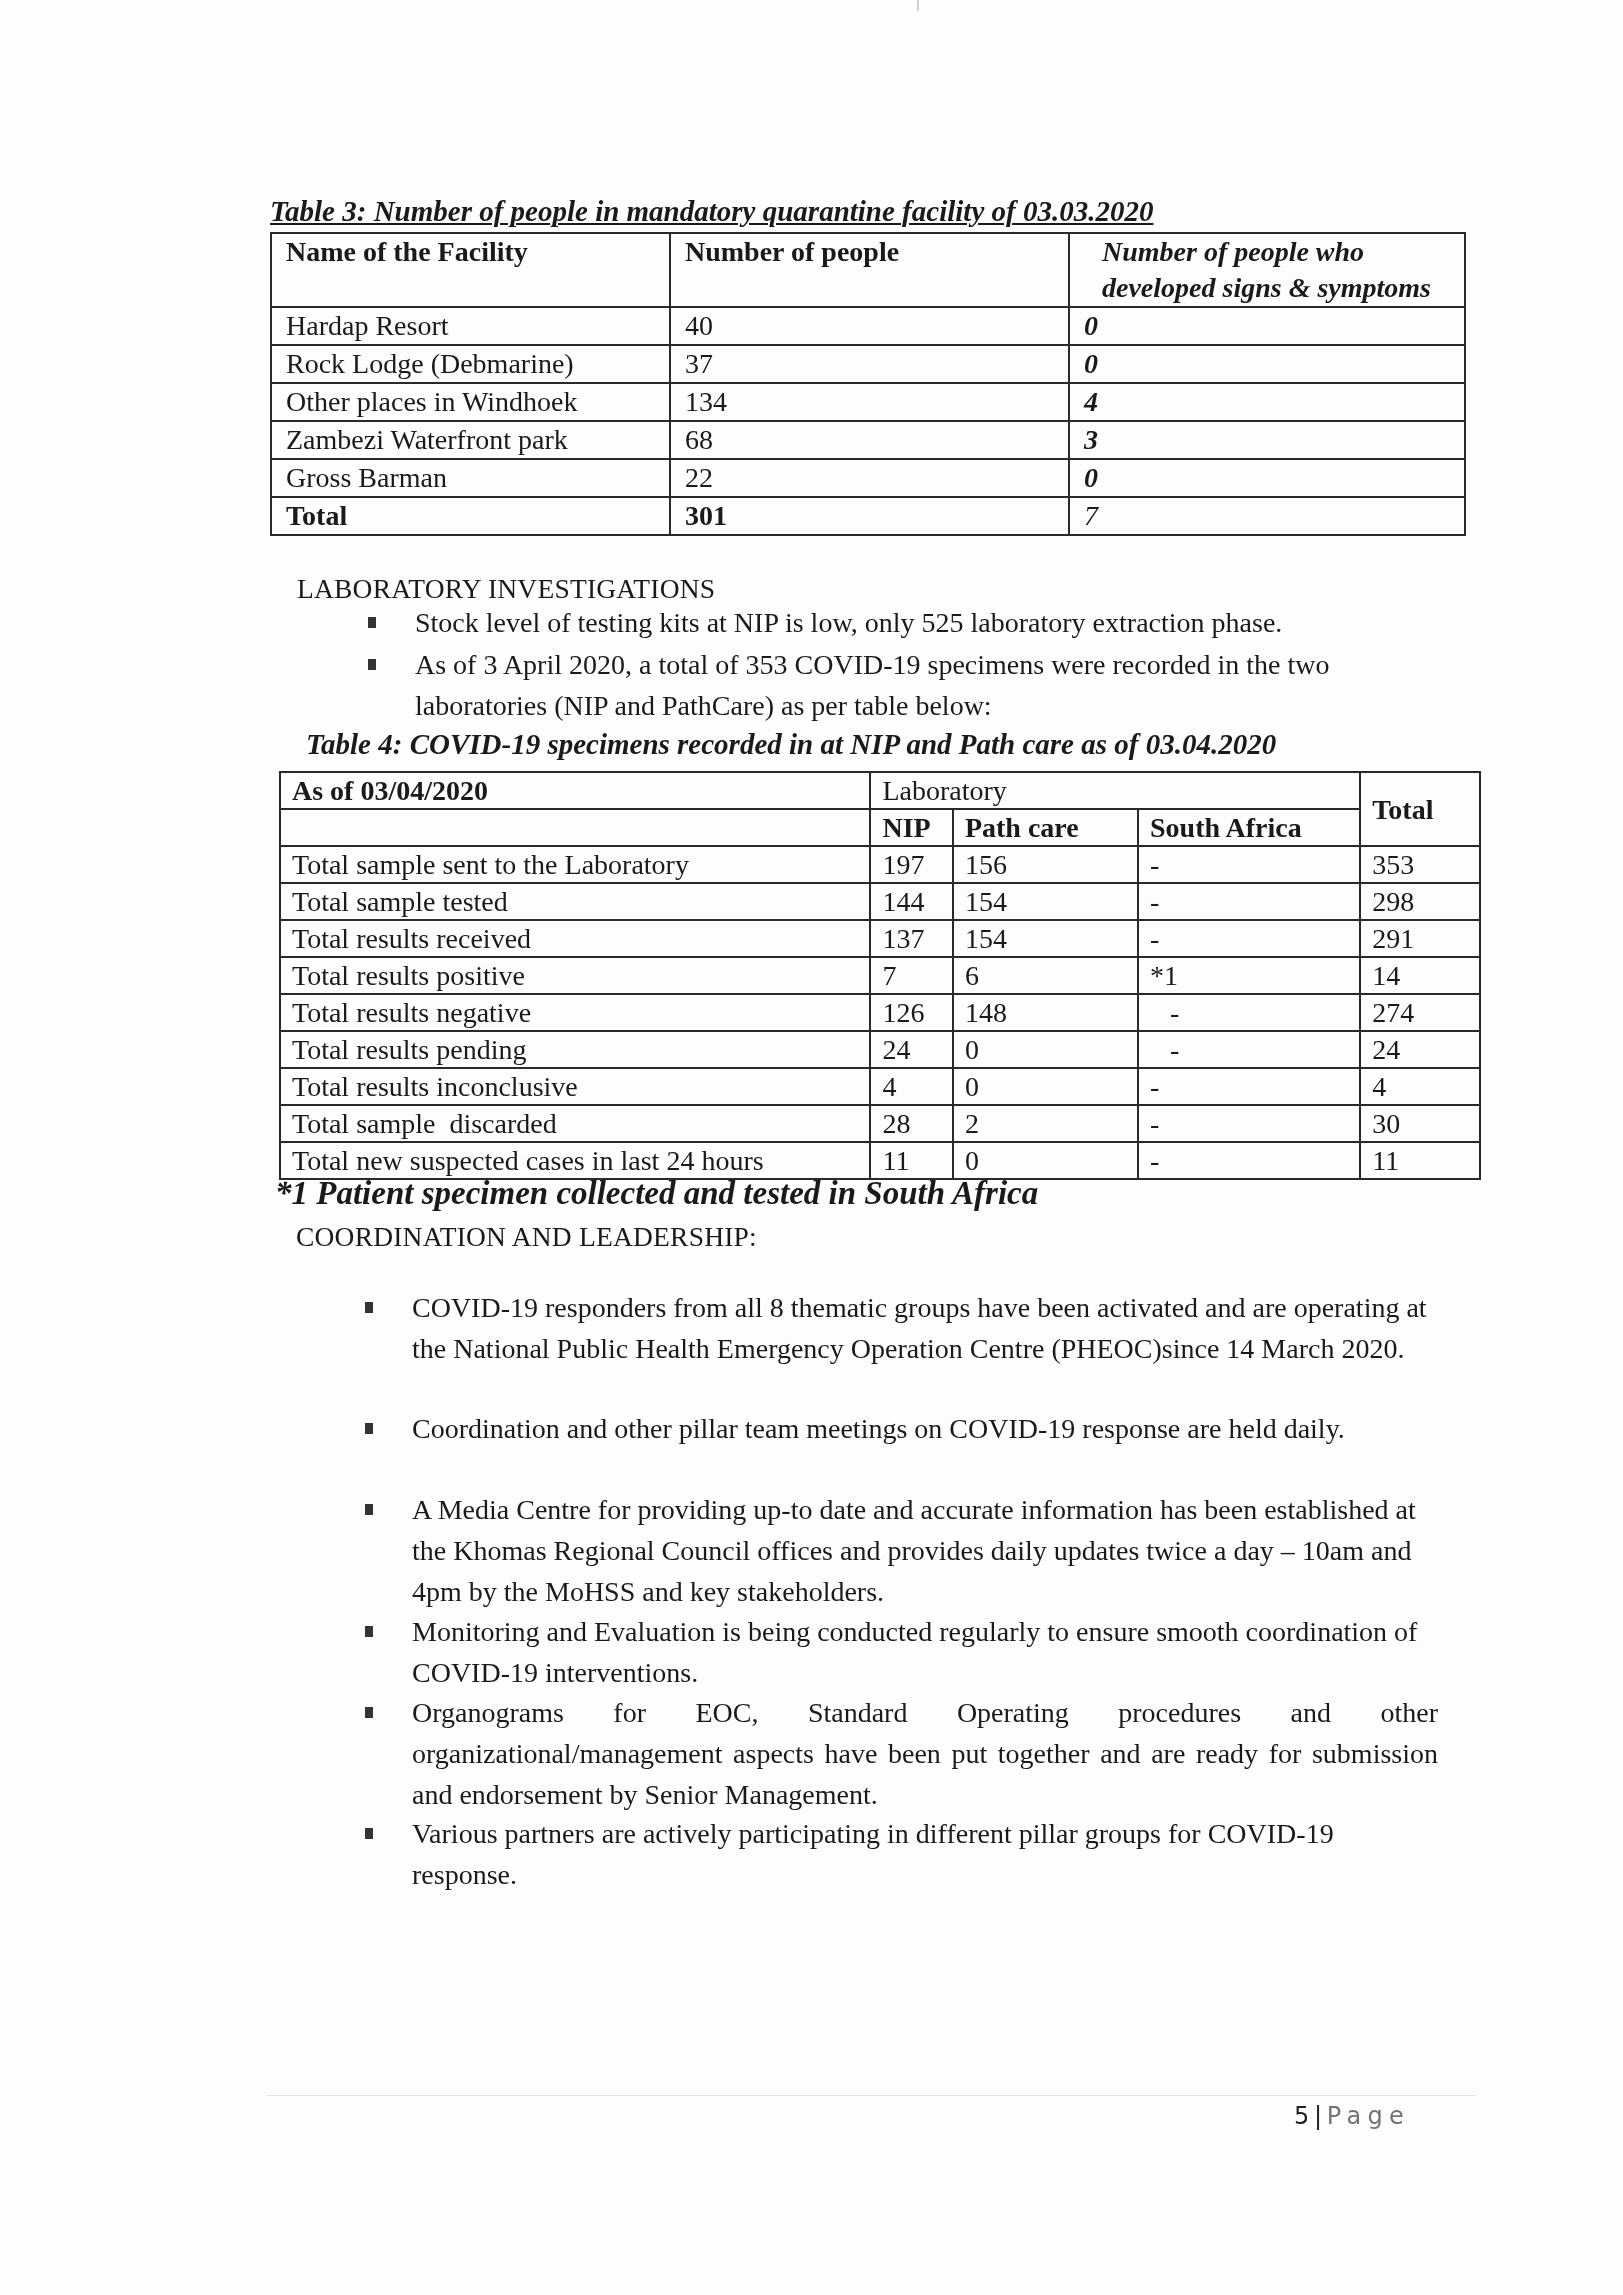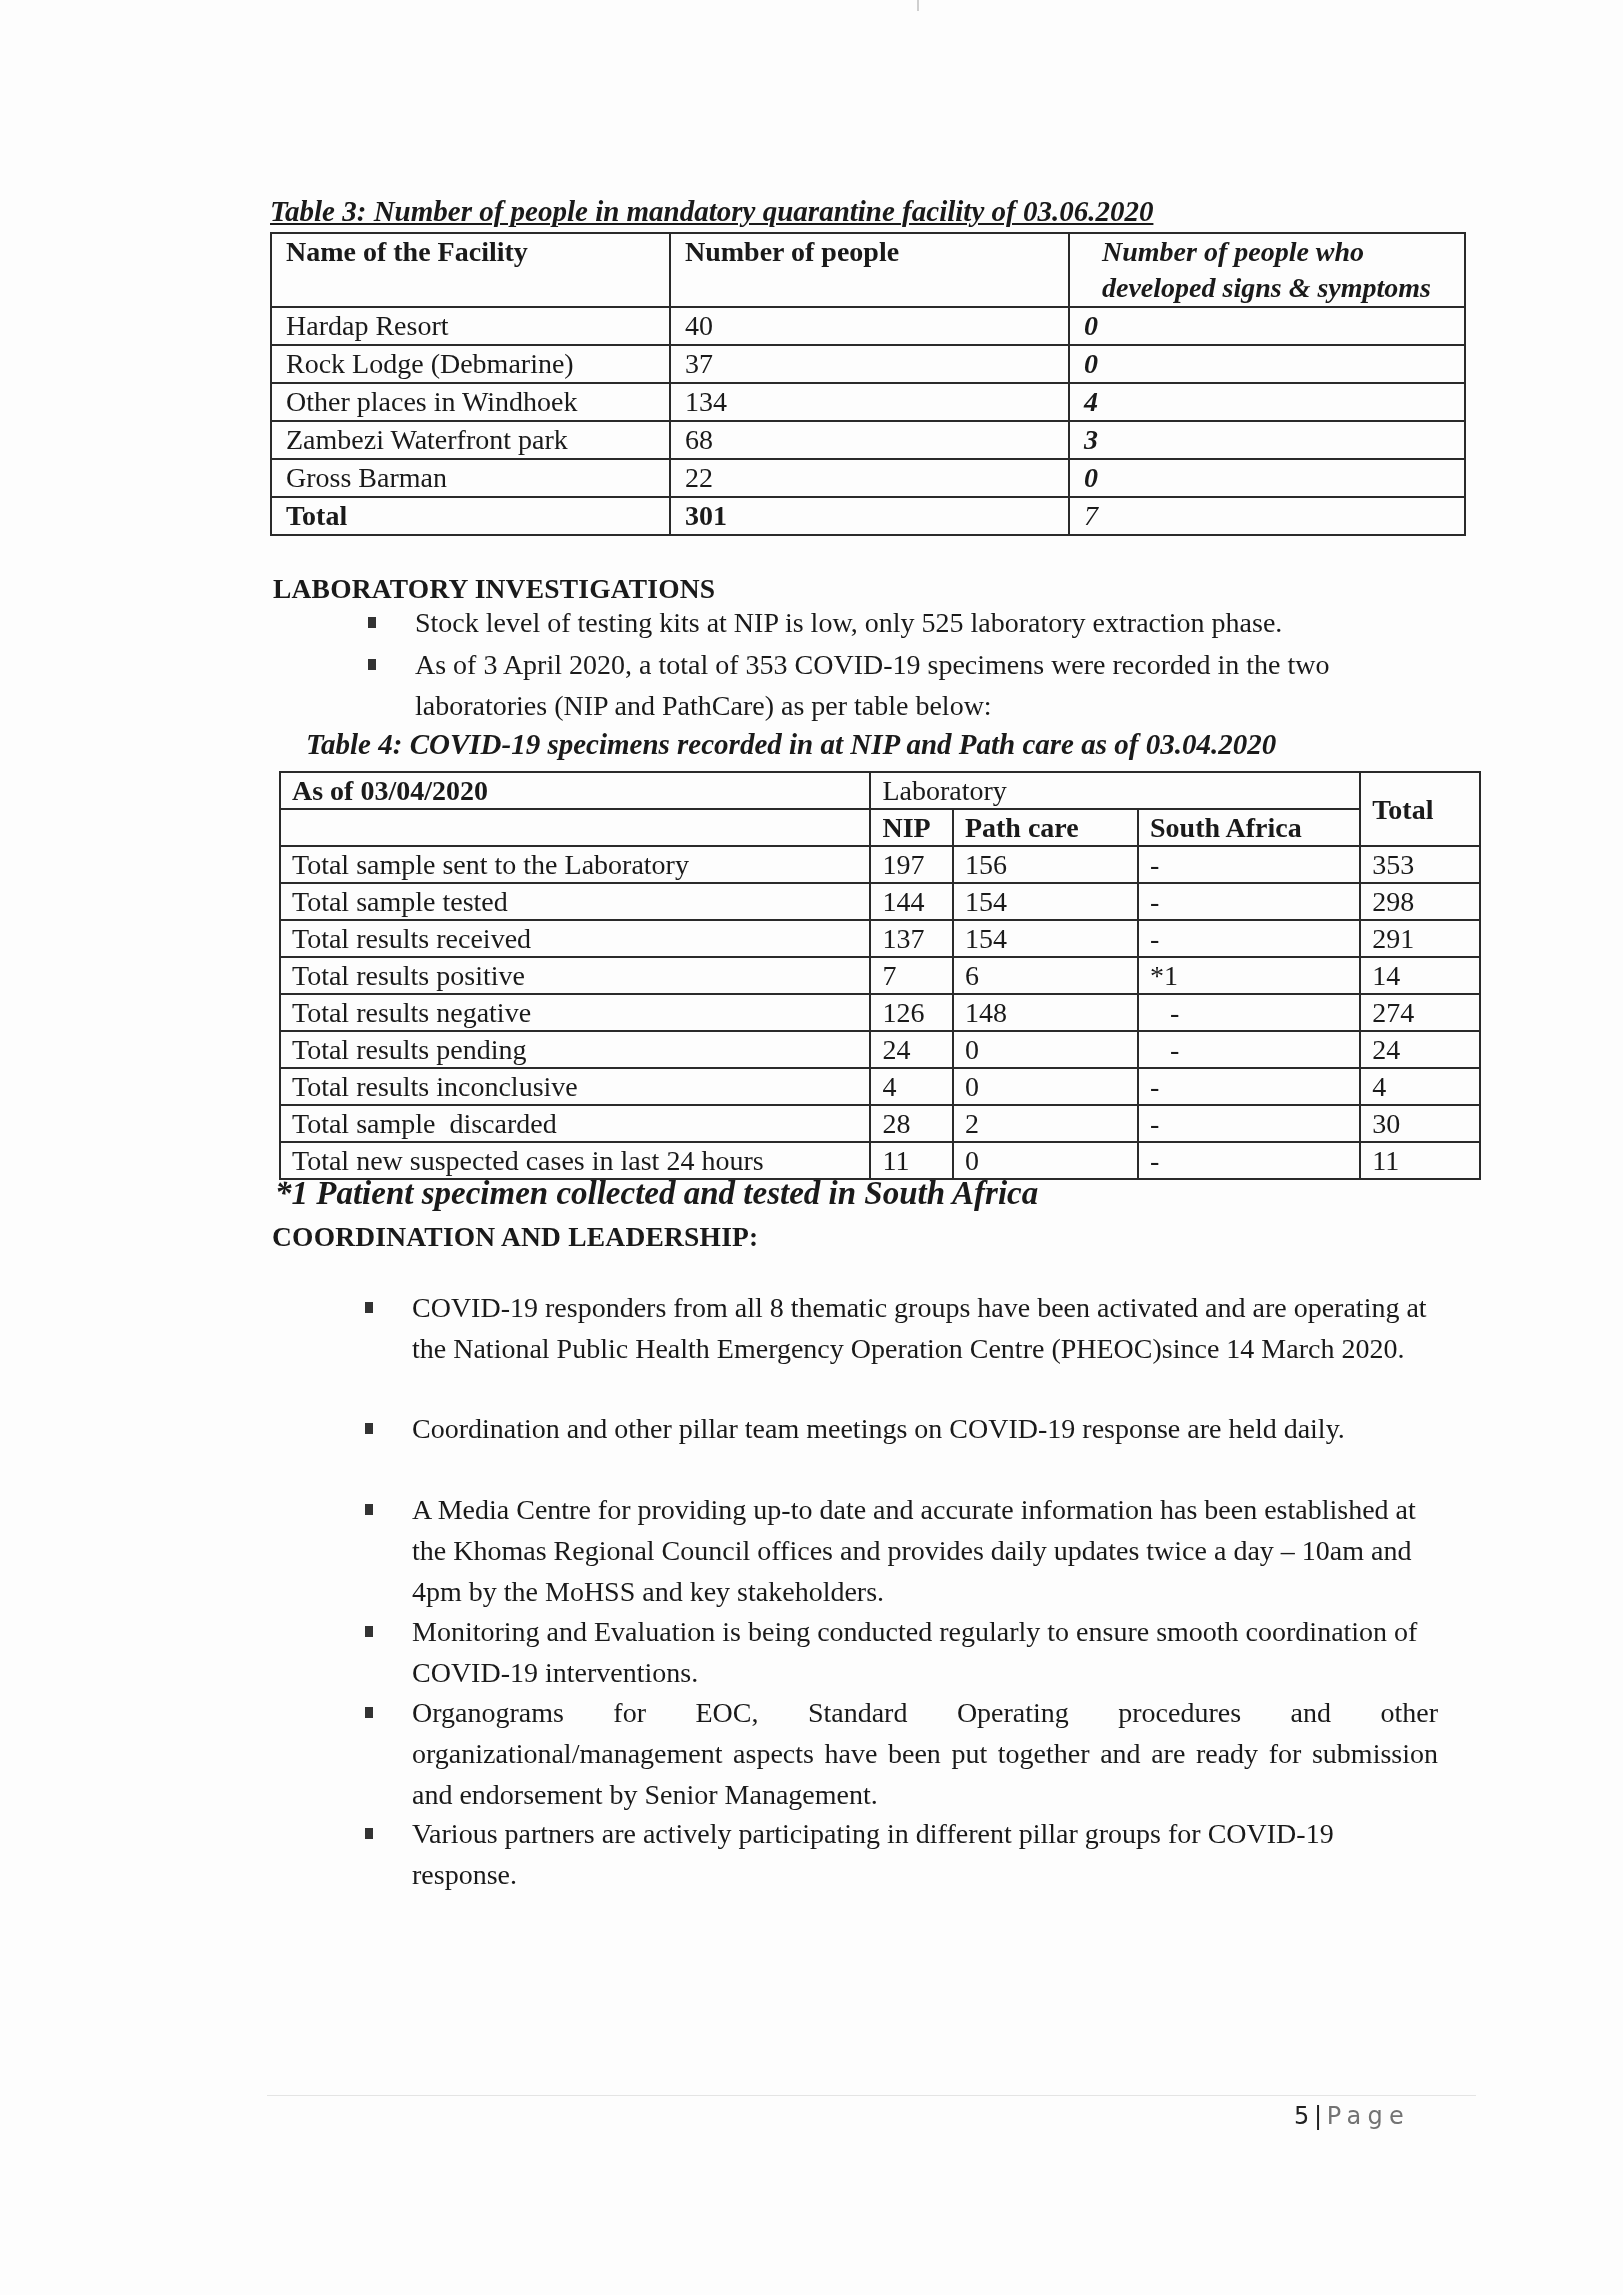--- a/index.html
+++ b/index.html
@@ -1,21 +1,21 @@
 <!DOCTYPE html>
 <html style="font-size:12.6px"><head>
 <meta charset="utf-8">
 <style>
   html, body { margin:0; padding:0; background:#ffffff; }
   body { width:1623px; height:2295px; position:relative; overflow:hidden;
          font-family:"Liberation Serif", "DejaVu Serif", serif; color:#1a1a1a; }
   .page { position:absolute; left:0; top:0; width:1623px; height:2295px; background:#fdfdfd; }
   .caption { position:absolute; font-weight:bold; font-style:italic; font-size:29px; line-height:31px; text-decoration:underline; text-decoration-thickness:1.6px; text-underline-offset:2.4px; white-space:nowrap; }
   .caption.t4 { text-decoration:none;margin-left:36px; }
-  .heading { position:absolute; font-weight:bold; font-size:27.5px; line-height:31px; white-space:nowrap; letter-spacing:0.2px; }
+  .heading { position:absolute; font-weight:normal; font-size:27.5px; line-height:31px; white-space:nowrap; letter-spacing:0.2px;margin-left:24px; }
   table { border-collapse:collapse; position:absolute; table-layout:fixed;border-radius:11px; }
   td, th { border:2px solid #2a2a2a; padding:0 0 0 14px; font-size:28px; text-align:left; vertical-align:top; font-weight:normal; white-space:nowrap; }
   #t3 { left:270px; top:232px; width:1194px; }
   #t3 td, #t3 th { height:36px; line-height:36px; }
   #t3 .hdr th { height:72px; font-weight:bold; }
   #t3 .hdr th.it { font-style:italic; white-space:normal; line-height:36px; padding-right:7.9px;padding-left:32px; }
   #t3 td.it { font-style:italic; font-weight:bold; }
   #t3 tr.total td { font-weight:bold; }
   #t4 { left:279px; top:771px; width:1202px; }
   #t4 td, #t4 th { height:35px; line-height:35px; padding-left:11px; }
@@ -31,21 +31,21 @@
   .footer .page-word { color:#737373; letter-spacing:6.3px; }
   .footer-line { position:absolute; left:267px; top:2095px; width:1209px; height:0.8px; background:#e4e4e4; }
   .top-mark { position:absolute; left:917px; top:0; width:2.4px; height:11px; background:#cfcfcf; }
 </style>
 </head>
 <body>
 
 <div class="page">
   <div class="top-mark"></div>
 
-  <div class="caption" style="left:270px; top:196px;">Table 3: Number of people in mandatory quarantine facility of 03.06.2020</div>
+  <div class="caption" style="left:270px; top:196px;">Table 3: Number of people in mandatory quarantine facility of 03.03.2020</div>
   <table id="t3">
     <colgroup>
         <col style="width:399px">
         <col style="width:399px">
         <col style="width:396px">
       </colgroup>
     <tbody>
         <tr class="hdr">
       <th>Name of the Facility</th>
       <th>Number of people</th>

